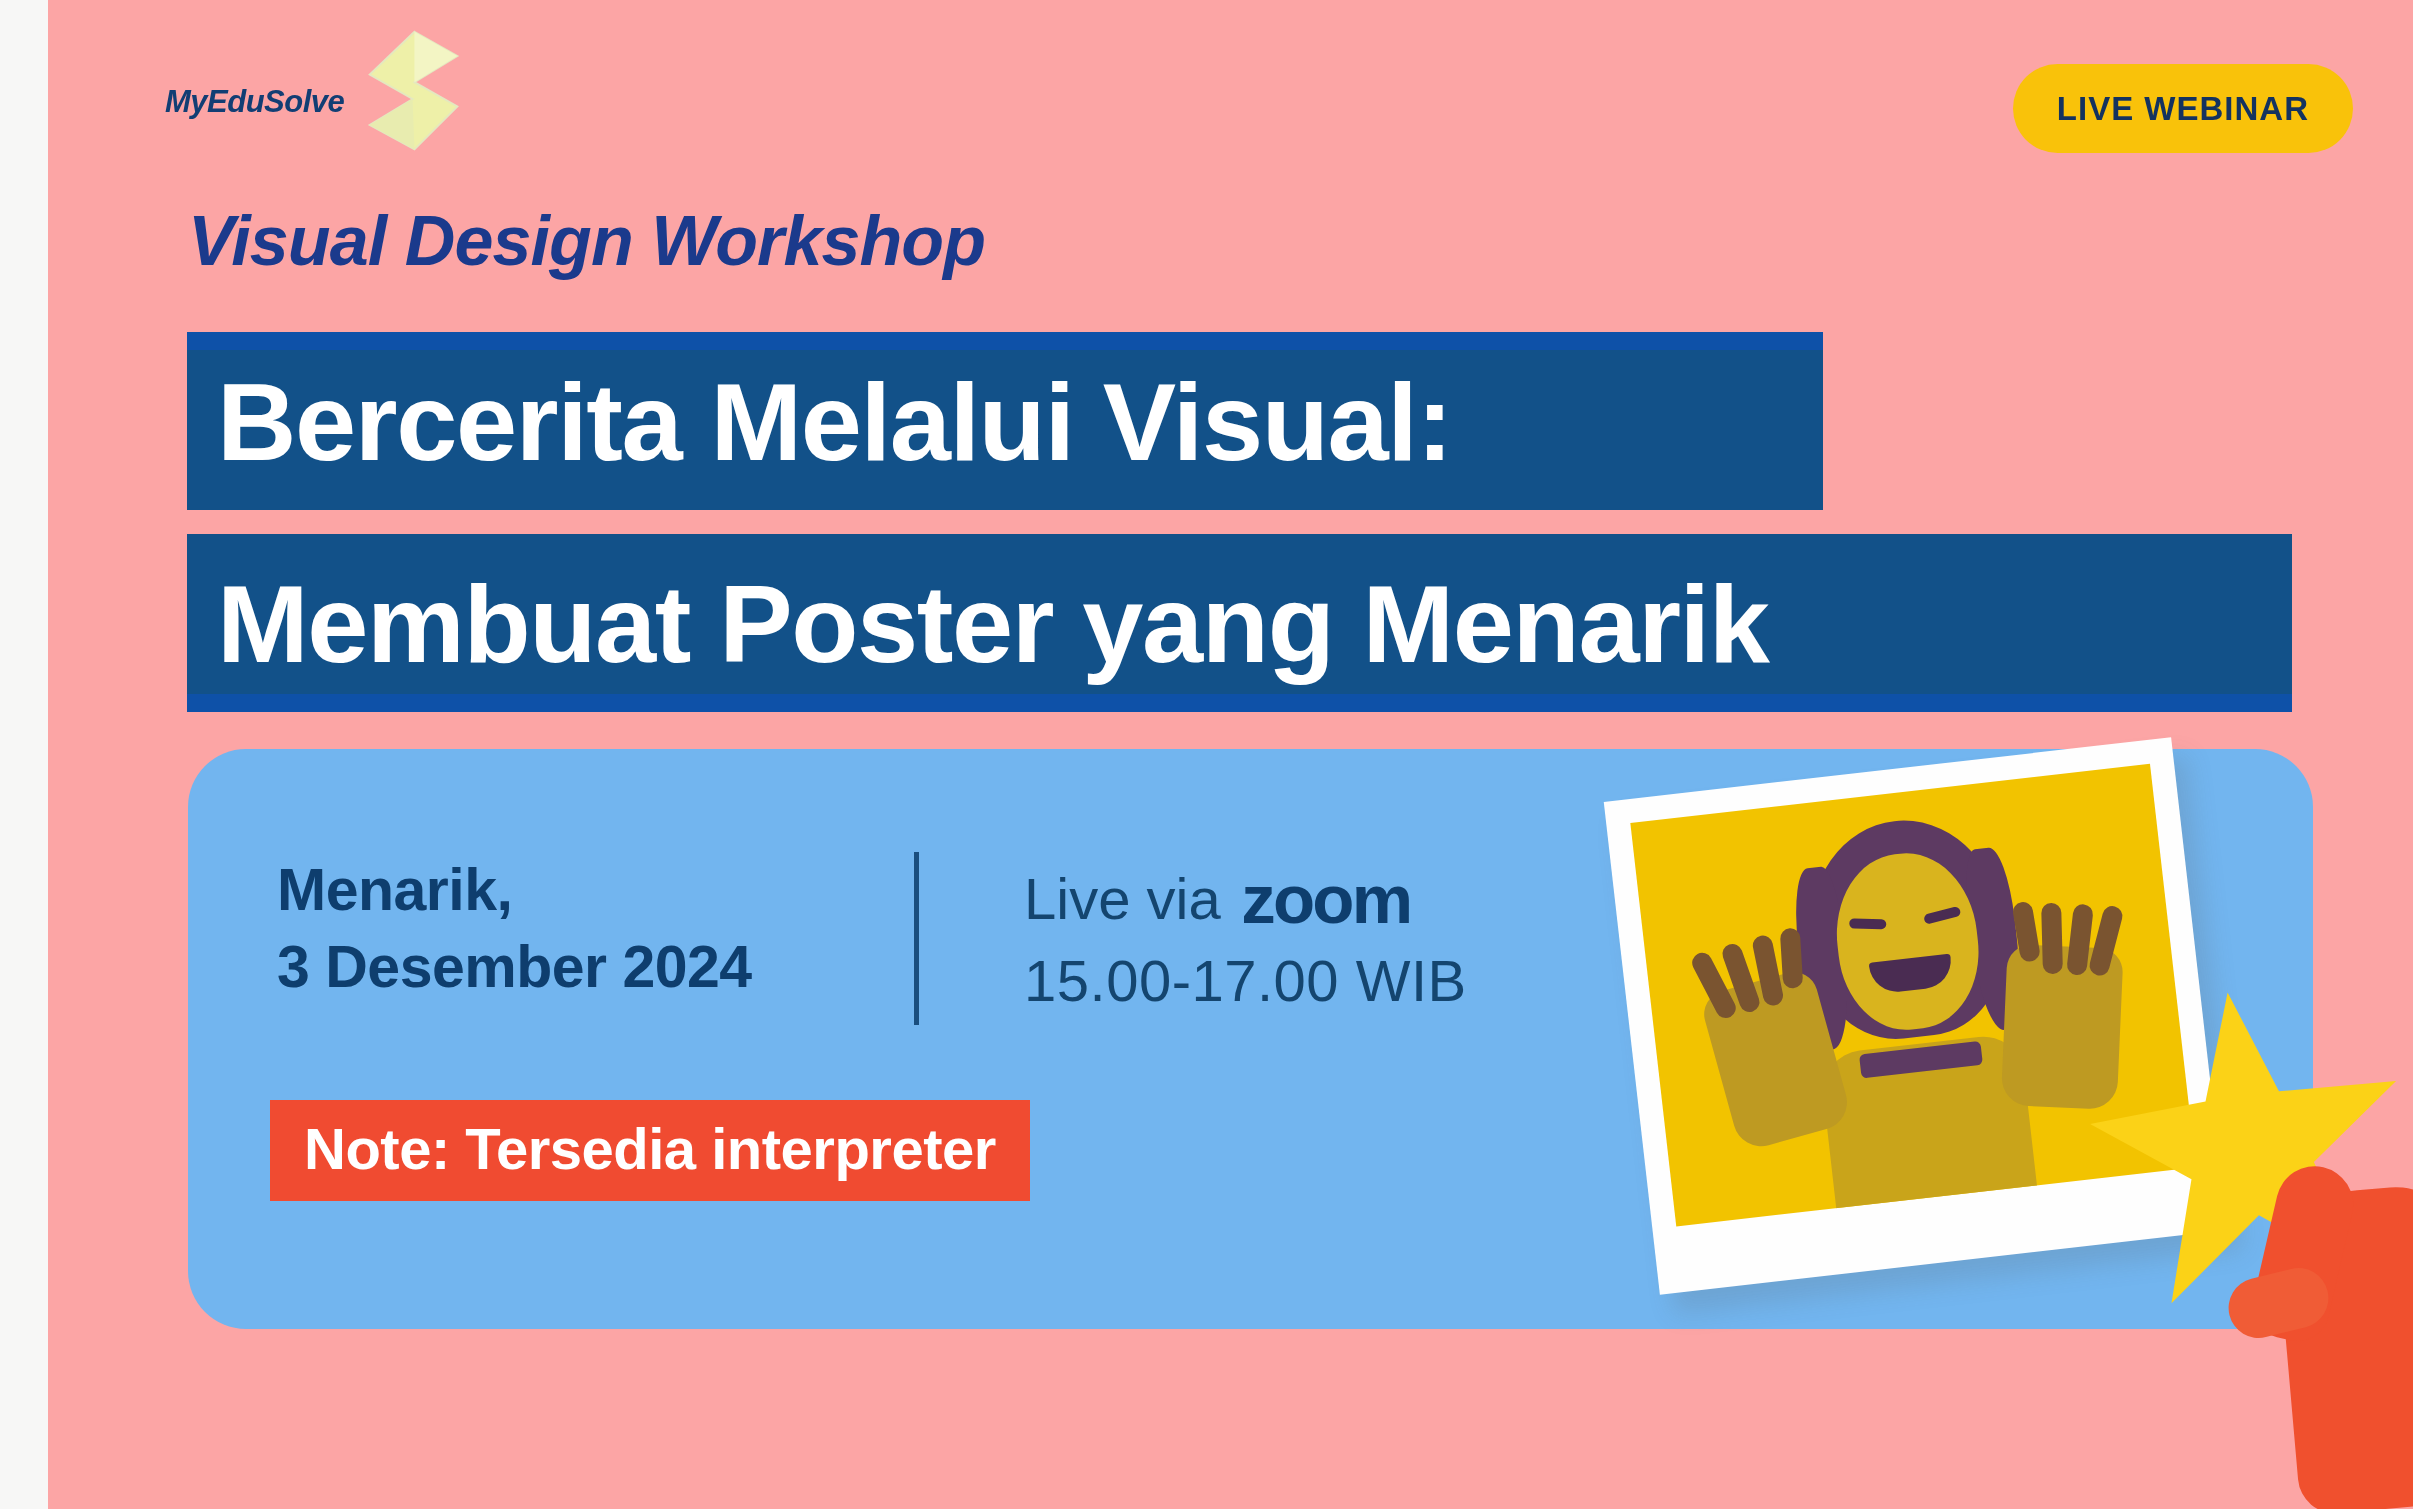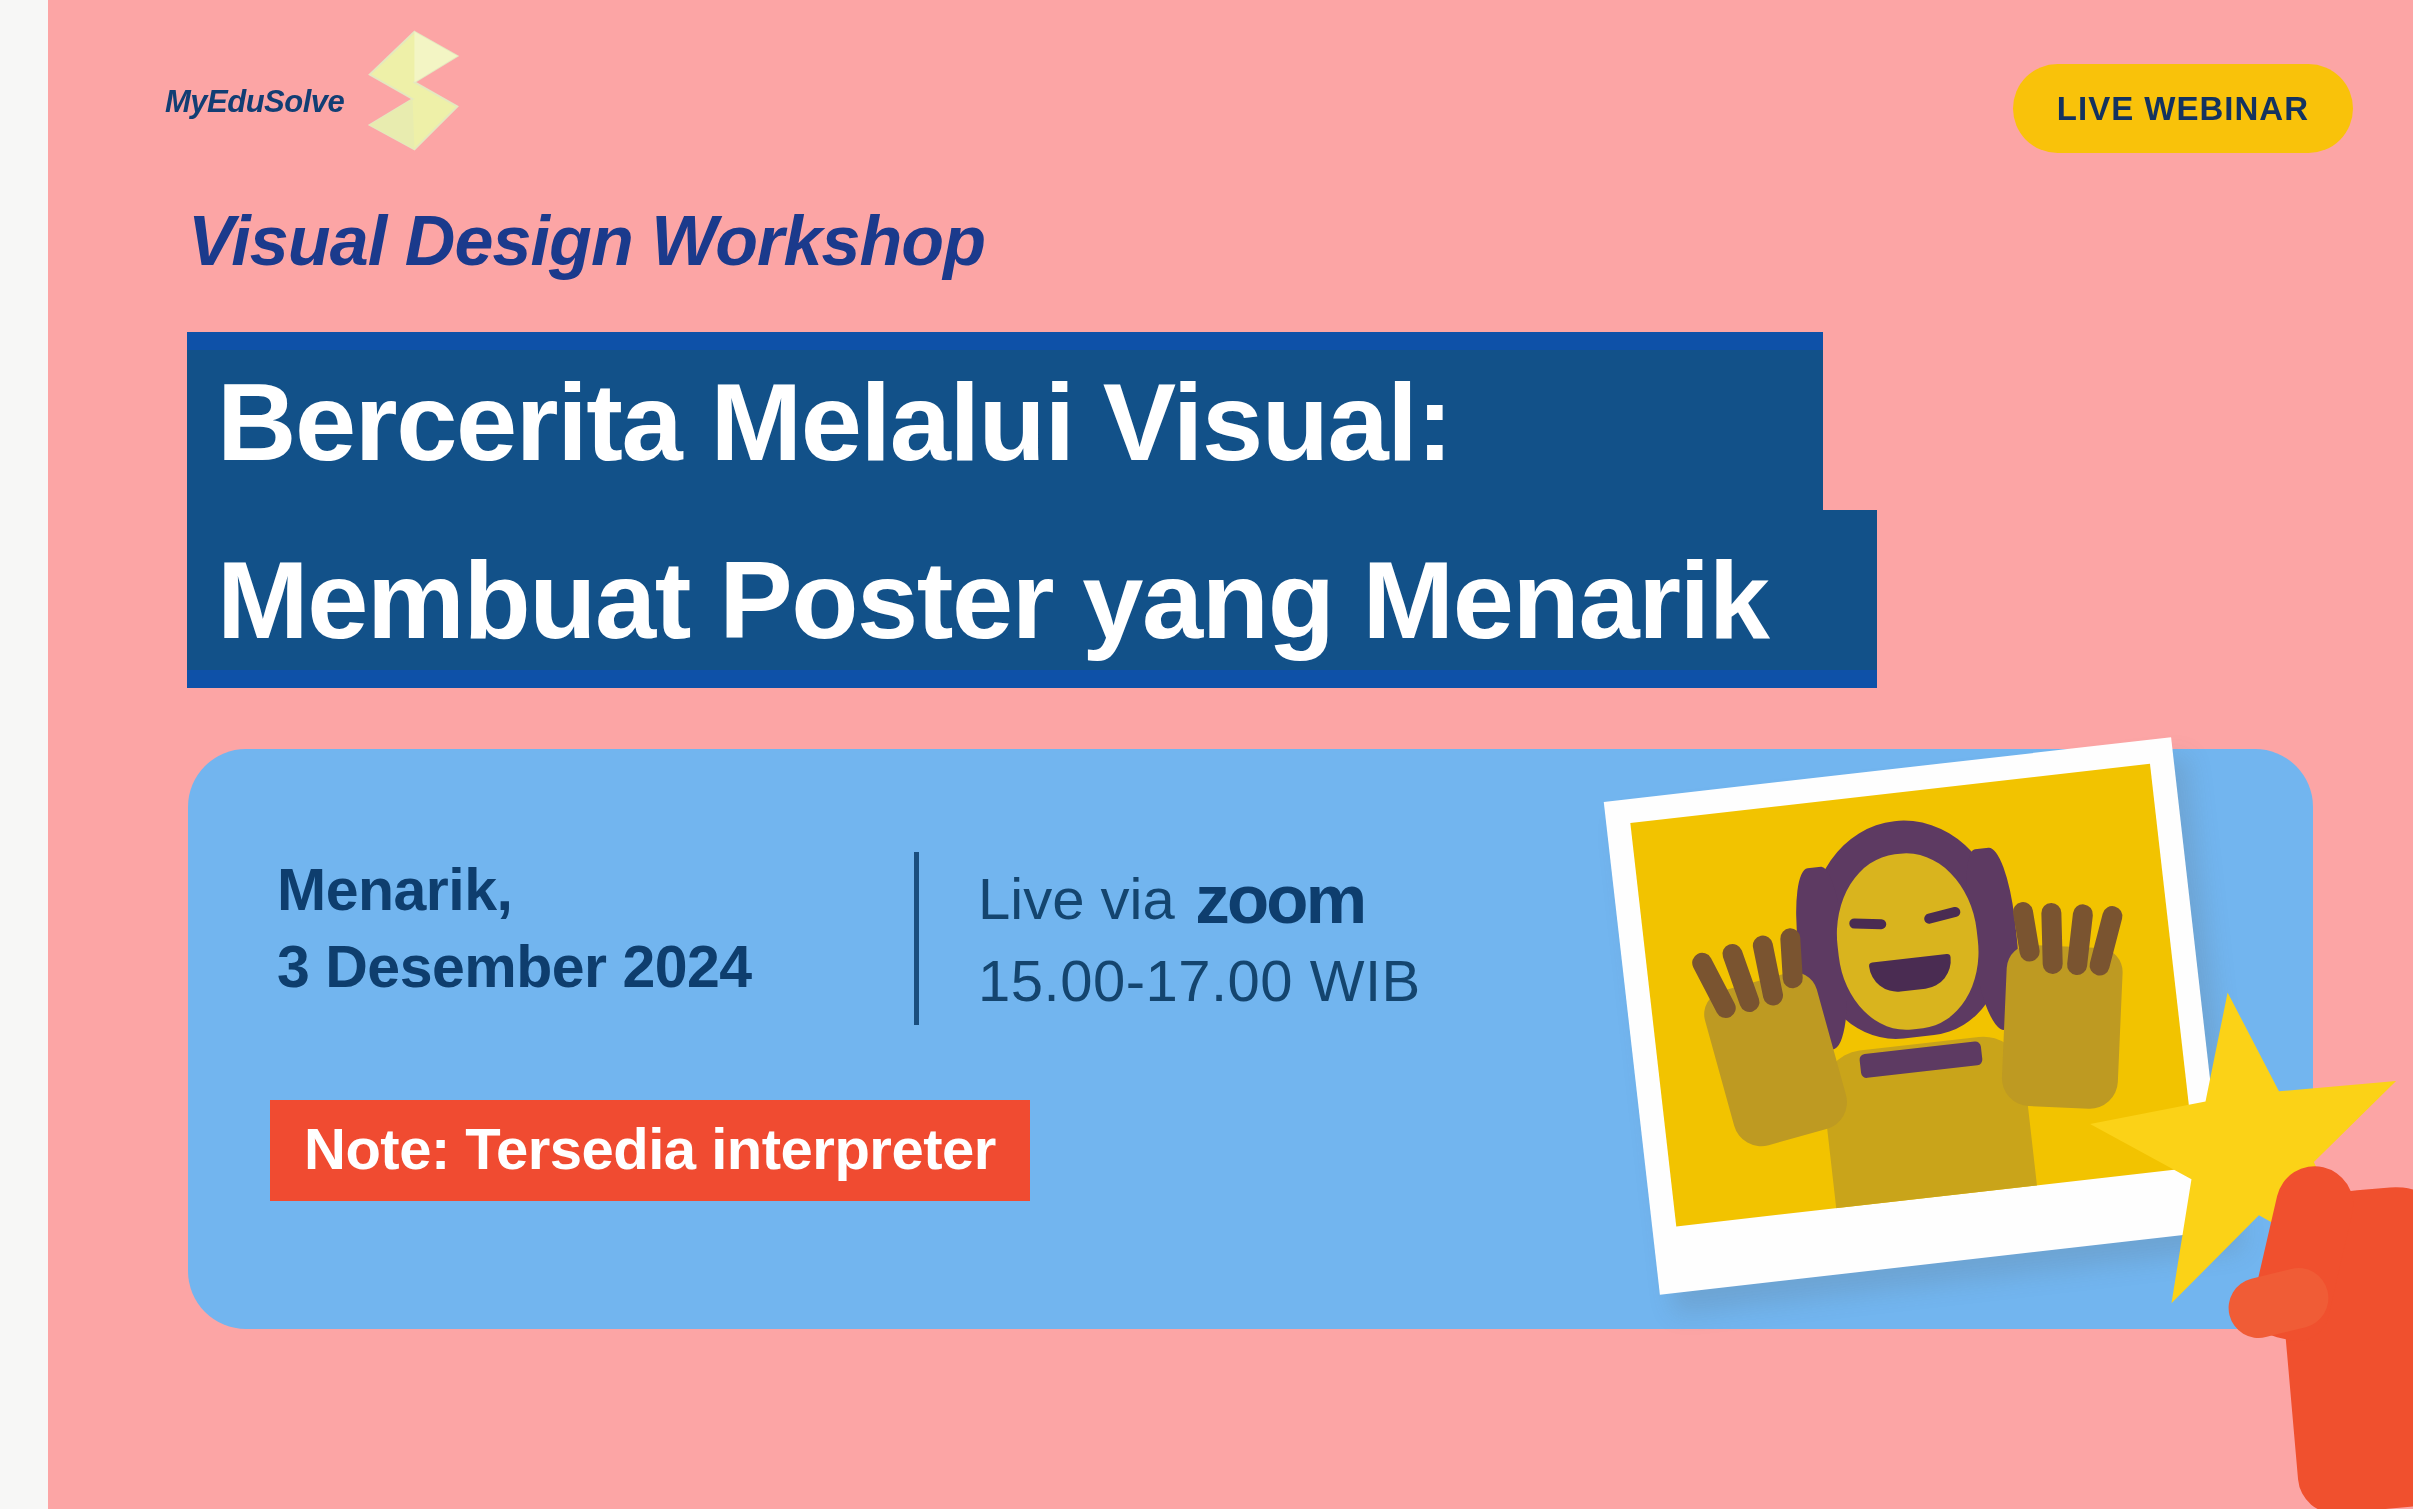--- a/index.html
+++ b/index.html
@@ -58,21 +58,21 @@
   }
   .band::before {
     content:""; position:absolute; left:0; right:0; top:0; height:18px;
     background:#0E51A8;
   }
   .band-1 {
     left:139px; top:332px; width:1636px; height:178px;
     font-size:110px;
   }
   .band-2 {
-    left:139px; top:510px; width:1690px; height:178px;
+    left:139px; top:534px; width:2105px; height:178px;
     font-size:110px;
   }
   .band-2::after {
     content:""; position:absolute; left:0; right:0; bottom:0; height:18px;
     background:#0E51A8;
   }
   .band-1::before { display:block; }
   .band-2::before { display:none; }
 
   
@@ -88,21 +88,21 @@
     color:#0E3E6E; font-weight:bold;
     font-size:59px; line-height:1.3;
     letter-spacing:-0.5px;
   }
   .divider {
     position:absolute; left:726px; top:103px;
     width:4.7px; height:173px;
     background:#1A4E7E;
   }
   .time-block {
-    position:absolute; left:790px; top:101px;
+    position:absolute; left:836px; top:101px;
     color:#14456F;
     font-size:58px; line-height:1.34;
     letter-spacing:0px;
   }
   .live-via { display:flex; align-items:baseline; gap:20.6px; white-space:nowrap; }
   .zoom-mark {
     font-size:69px; font-weight:bold; letter-spacing:-2.8px;
     color:#0E3E6E; position:relative; top:3.7px;
   }
   .time-range { white-space:nowrap; letter-spacing:0.5px; }

